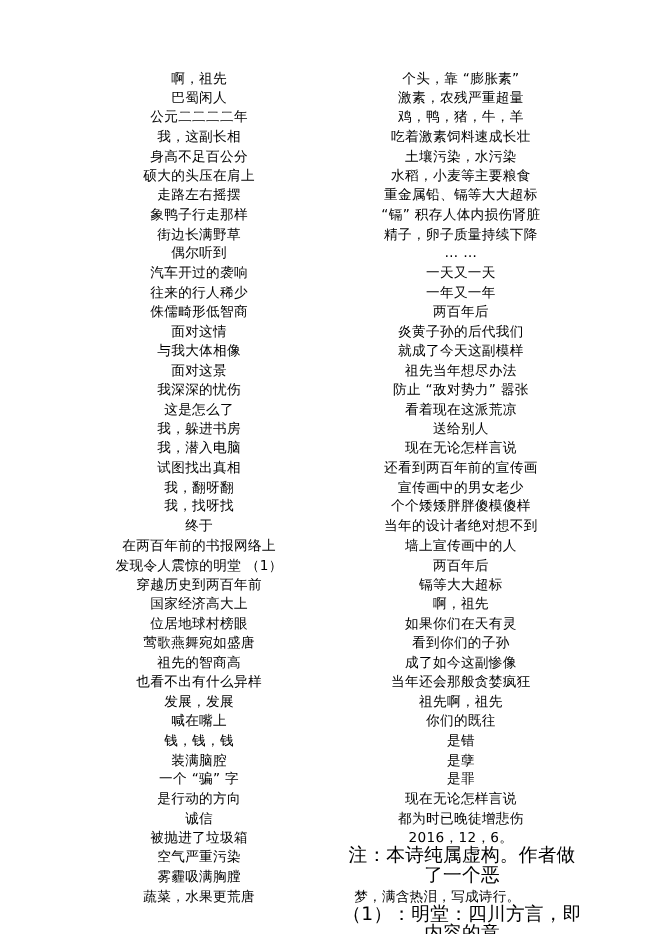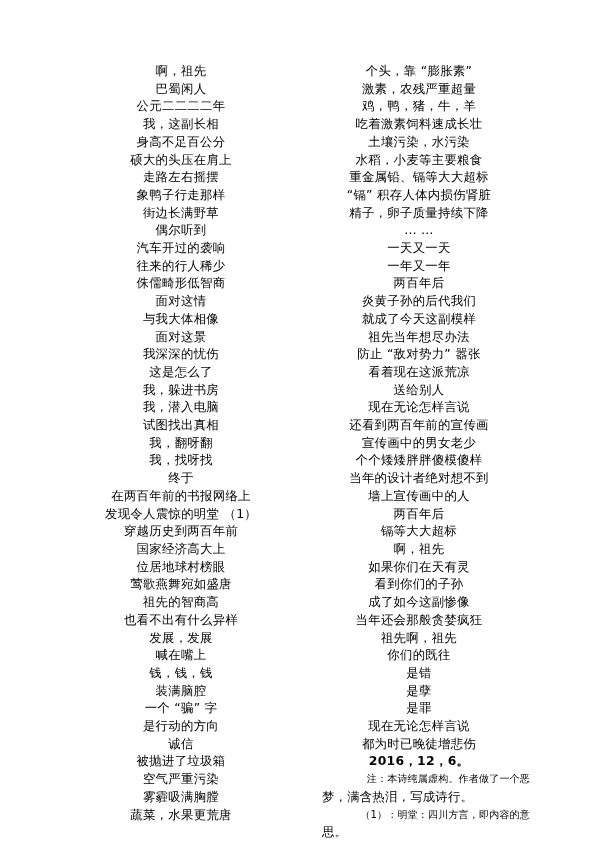--- a/index.html
+++ b/index.html
@@ -38,40 +38,39 @@
     padding-left: 8px;
   }
   .line {
     text-align: center;
     font-size: 12.4px;
     line-height: 17.7px;
     letter-spacing: 0.3px;
     white-space: pre;
   }
   .note {
-    text-align: right;
-    font-size: 10px;
+    text-align: center;
+    font-size: 17px;
     line-height: 17.7px;
     letter-spacing: 0.2px;
     text-indent: 0;
     padding-left: 2px;
   }
   .note-indent {
     text-align: left;
     font-size: 12.4px;
     line-height: 17.7px;
     letter-spacing: 0.2px;
     padding-left: 14px;
   }
   .date {
     text-align: center;
     font-size: 12.4px;
     line-height: 17.7px;
     letter-spacing: 0.3px;
-    font-weight: bold;
   }
 </style>
 </head>
 <body>
 
 <div class="page">
   <div class="columns">
 
     <div class="col col-left">
       <div class="line">啊，祖先</div>

